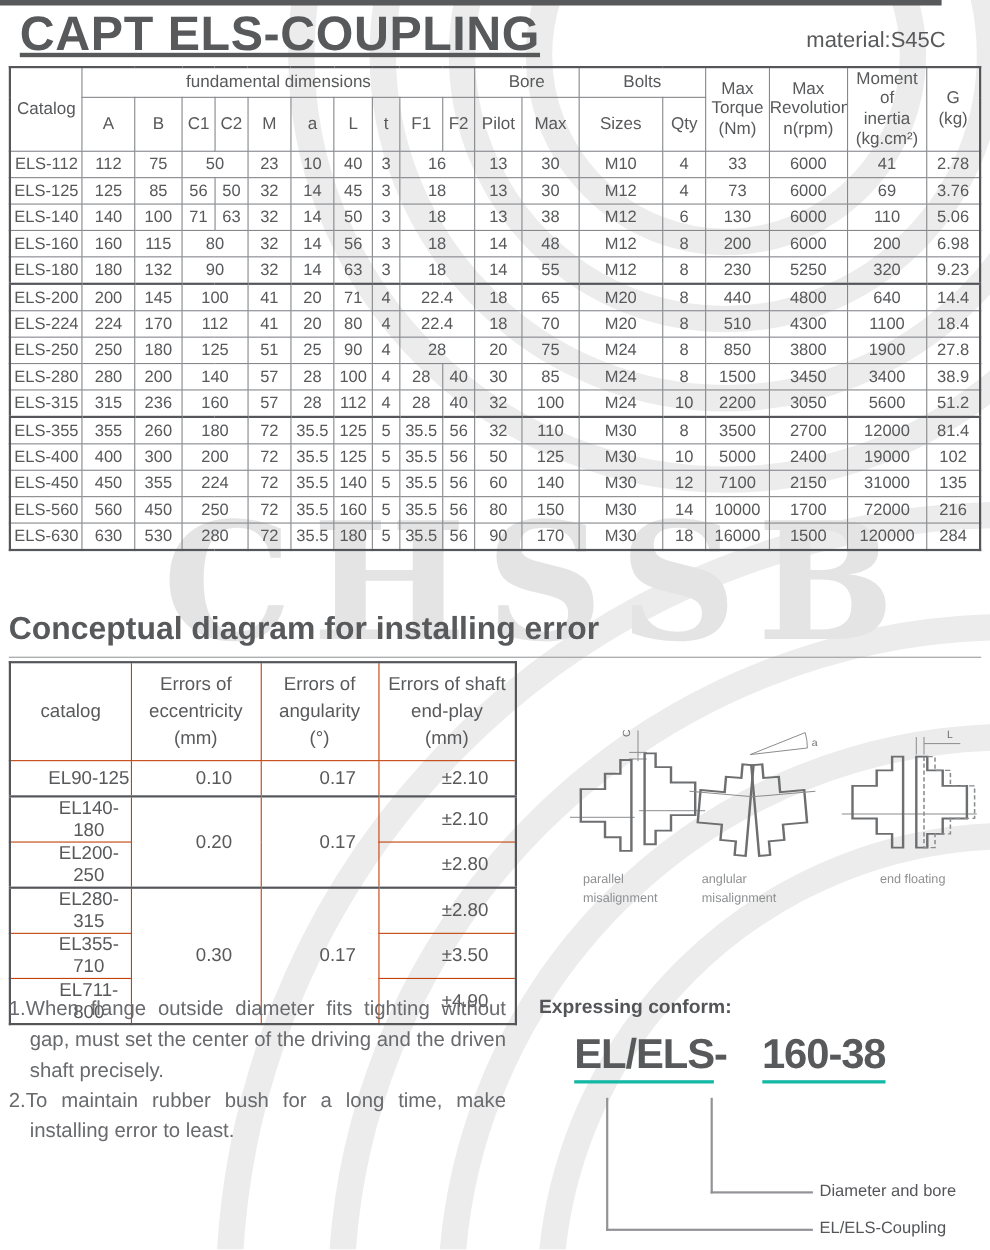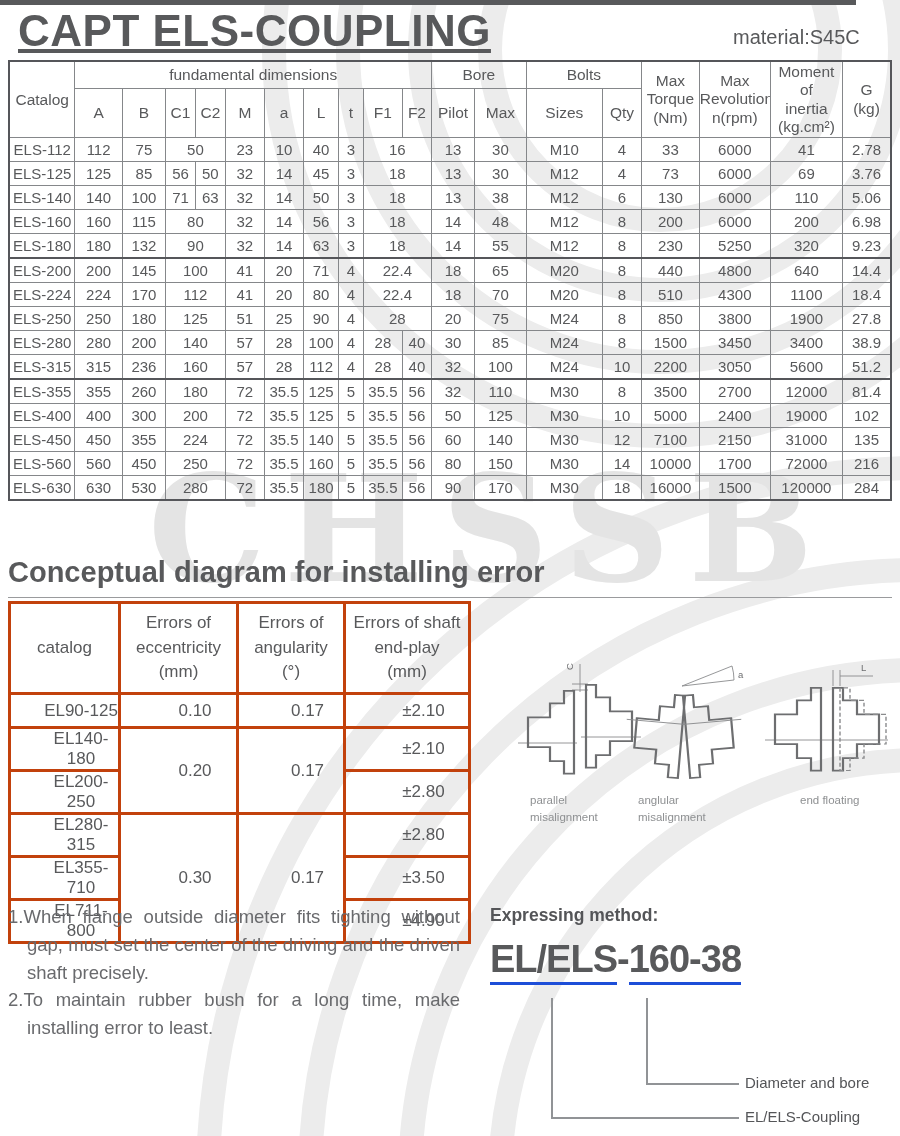--- a/index.html
+++ b/index.html
@@ -28,40 +28,40 @@
   .pre{white-space:pre-line;}
   tr.gs td{border-top:2.5px solid #55565a;}
   
   #keyway{left:8px;top:487px;width:640px;font-size:19px;line-height:1.5;color:#68696c;}
   #sec2-title{left:8px;top:556px;font-size:29px;font-weight:700;color:#58595b;}
   #sec2-rule{position:absolute;left:8px;top:597px;width:884px;height:0;
              border-top:1.5px solid #9a9b9d;z-index:1;}
   
   #error-table-wrap{left:8px;top:601px;}
   .etable{table-layout:fixed;width:462px;border:2px solid #55565a;}
-  .etable th,.etable td{border:3px solid #c2410c;text-align:center;vertical-align:middle;
+  .etable th,.etable td{border:1px solid #c2410c;text-align:center;vertical-align:middle;
       padding:0;font-weight:normal;color:#58595b;}
   .etable thead th{height:88px;font-size:17px;line-height:1.45;}
   .etable tbody td{height:31px;font-size:17px;padding-left:33px;}
   
   .diag{position:absolute;top:658px;width:150px;z-index:1;}
   .diag svg{display:block;}
   .dlabel{font-size:11.5px;line-height:1.5;color:#8e9092;margin-top:6px;white-space:pre-line;}
   .thickpath{fill:none;stroke:#6d6e70;stroke-width:2.2;}
   .dashpath{fill:none;stroke:#8a8b8d;stroke-width:1.4;stroke-dasharray:5 3;}
   .thin{stroke:#8a8b8d;stroke-width:0.9;fill:none;}
   .dimtext{fill:#6d6e70;font-size:9.5px;font-family:"Liberation Sans",sans-serif;}
   
   #notes{left:8px;top:903px;width:452px;}
   #notes p{margin:0;font-size:18.5px;line-height:1.5;color:#696a6d;text-align:justify;
            padding-left:19px;text-indent:-19px;}
   
   #expr-heading{left:490px;top:905px;font-size:17.5px;font-weight:bold;color:#545558;}
   #expr-code{left:490px;top:938px;font-size:38px;font-weight:bold;letter-spacing:-1px;color:#58595b;}
-  #expr-code .u{border-bottom:3px solid #1d4ed8;padding-bottom:2px;}
+  #expr-code .u{border-bottom:3px solid #14b8a6;padding-bottom:2px;margin-left:32px;}
   .conn{position:absolute;border-left:2px solid #919396;border-bottom:2px solid #919396;z-index:1;}
   #conn-coupling{left:551px;top:998px;width:186px;height:119px;}
   #conn-diameter{left:646px;top:998px;width:91px;height:85px;}
   .conn-label{position:absolute;font-size:15px;font-weight:normal;color:#545558;z-index:1;}
   #label-diameter{left:745px;top:1074px;}
   #label-coupling{left:745px;top:1108px;}
 </style>
 </head>
 <body>
 
@@ -557,20 +557,20 @@
       <text class="dimtext" x="96" y="13">L</text>
     </svg>
     <div class="dlabel" style="padding-left:35px">end floating</div>
   </div>
 
   <div id="notes" class="layer">
     <p>1.When flange outside diameter fits tighting without gap, must set the center of the driving and the driven shaft precisely.</p>
     <p>2.To maintain rubber bush for a long time, make installing error to least.</p>
   </div>
 
-  <div id="expr-heading" class="layer">Expressing method:</div>
+  <div id="expr-heading" class="layer">Expressing conform:</div>
   <div id="expr-code" class="layer"><span class="u">EL/ELS</span><span>-</span><span class="u">160-38</span></div>
   <div id="conn-coupling" class="conn"></div>
   <div id="conn-diameter" class="conn"></div>
   <div id="label-diameter" class="conn-label">Diameter and bore</div>
   <div id="label-coupling" class="conn-label">EL/ELS-Coupling</div>
 
 </div>
 
 </body></html>

